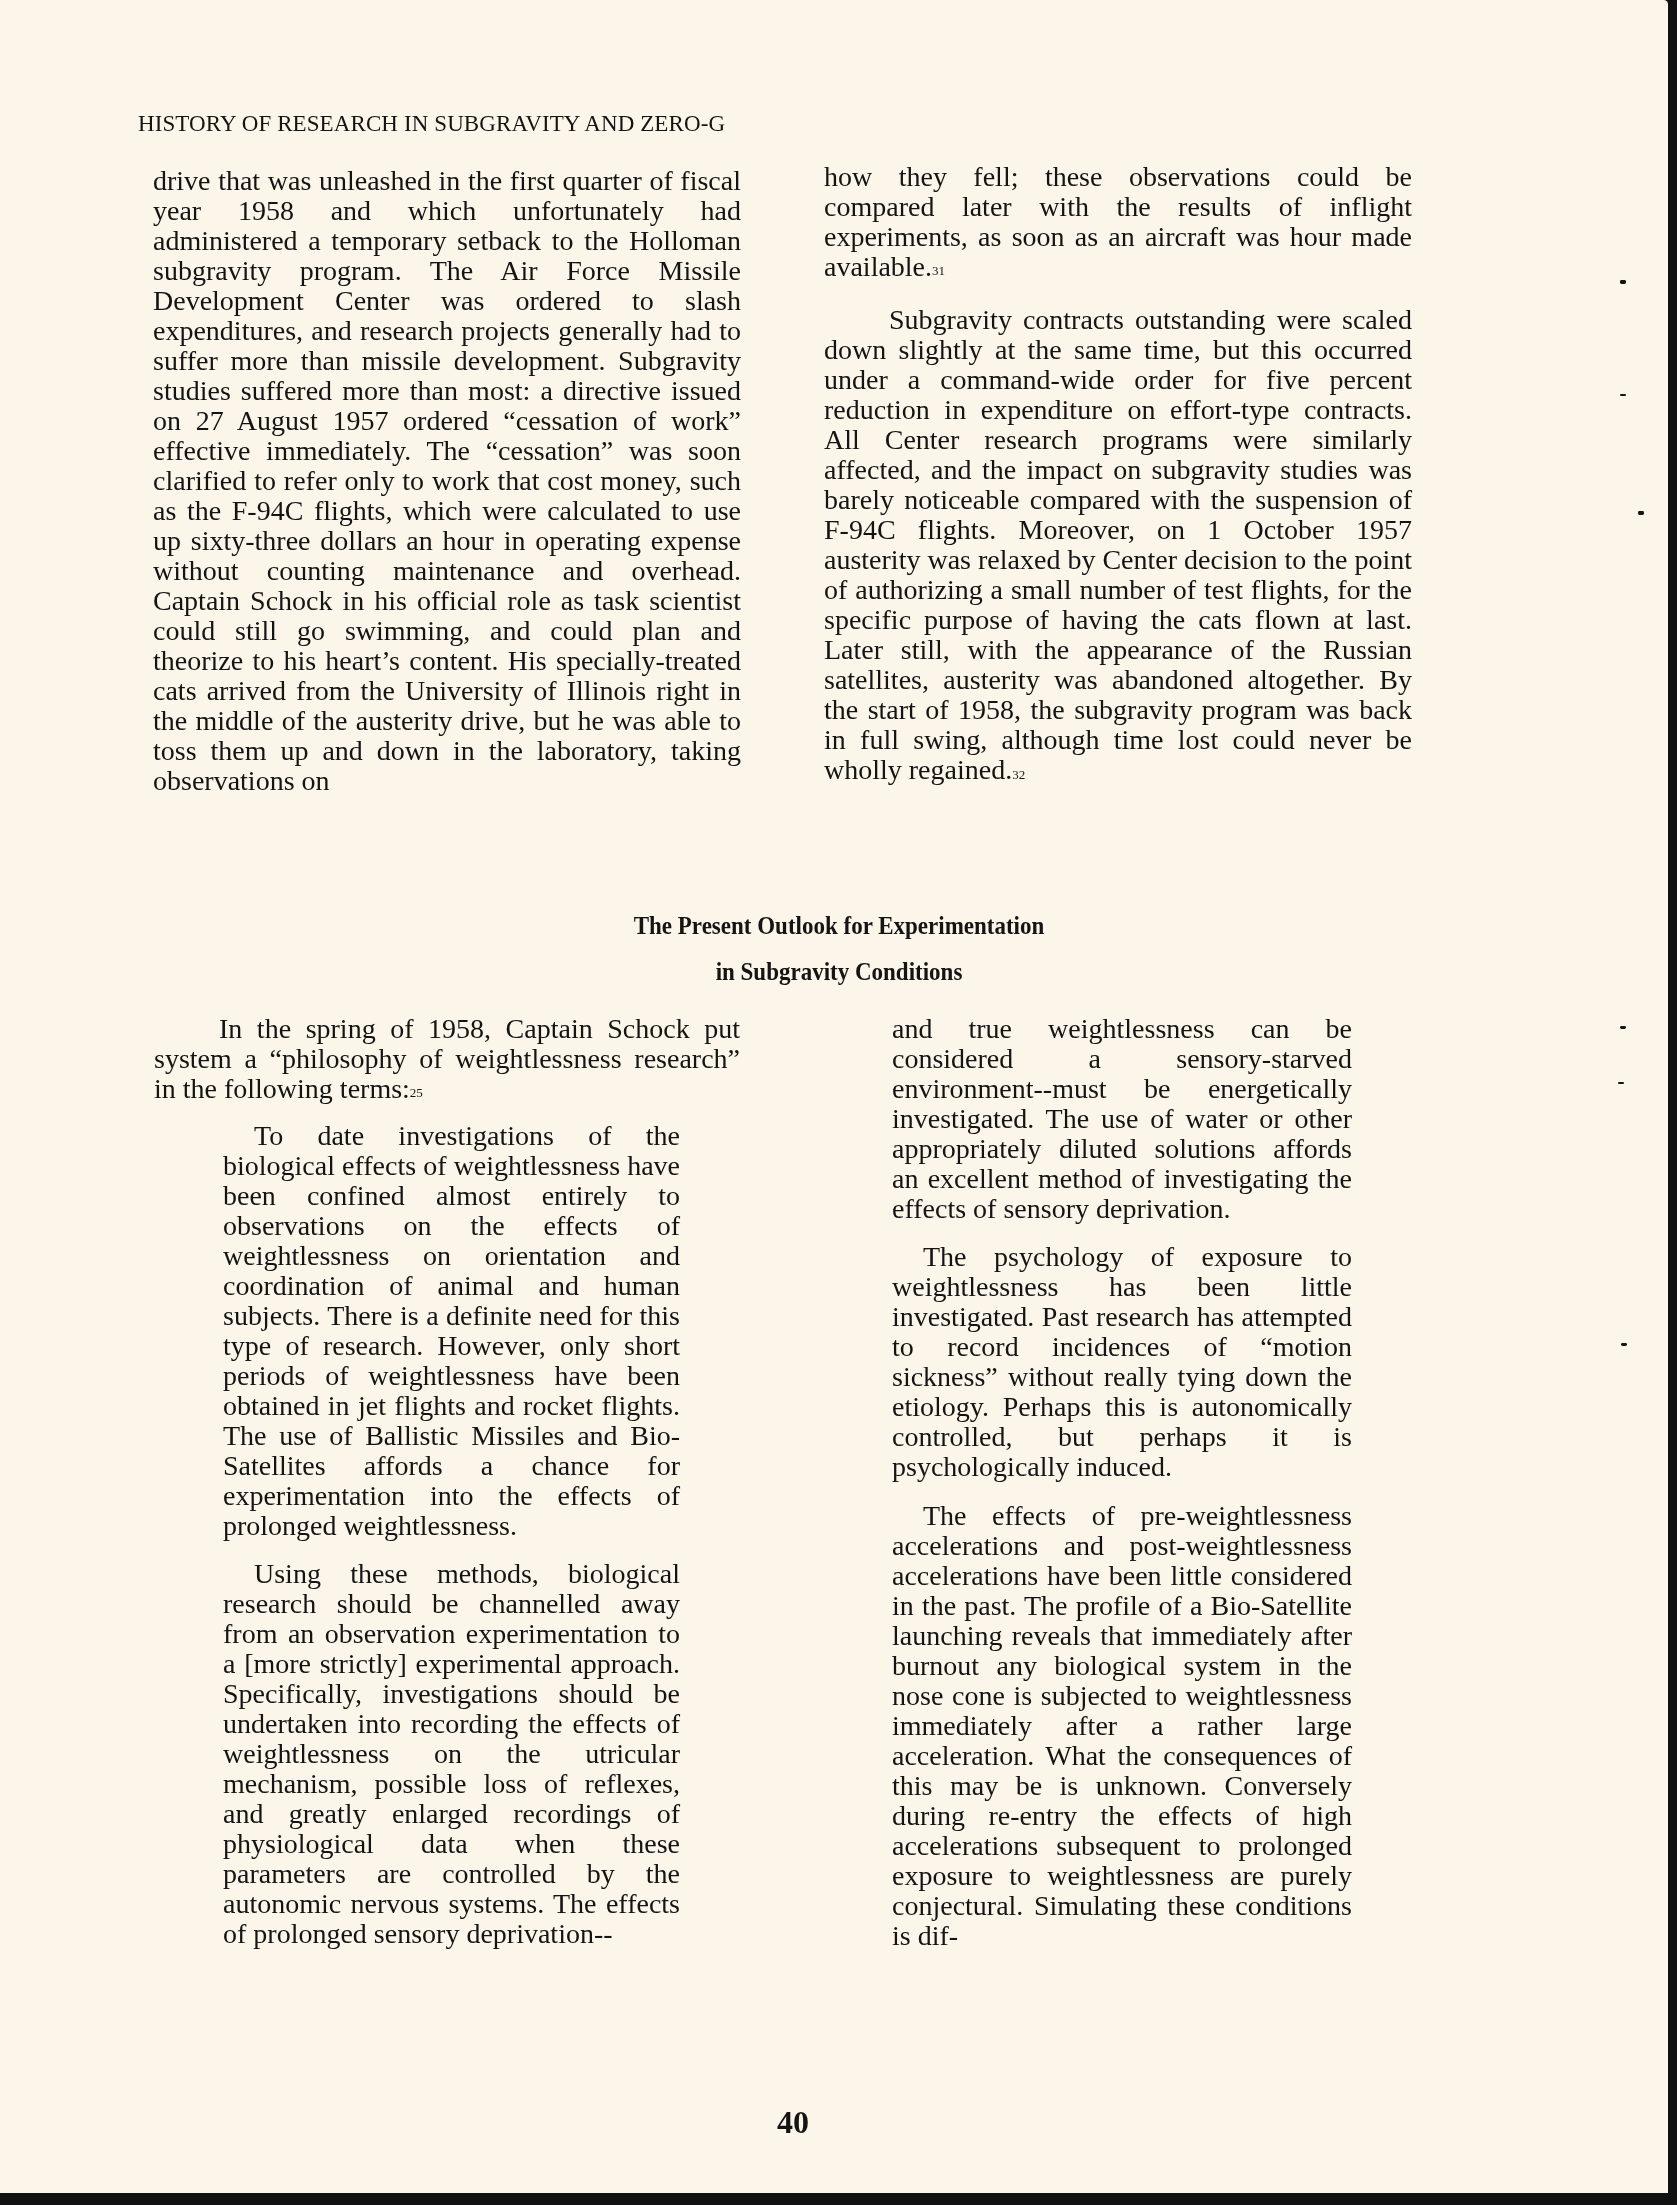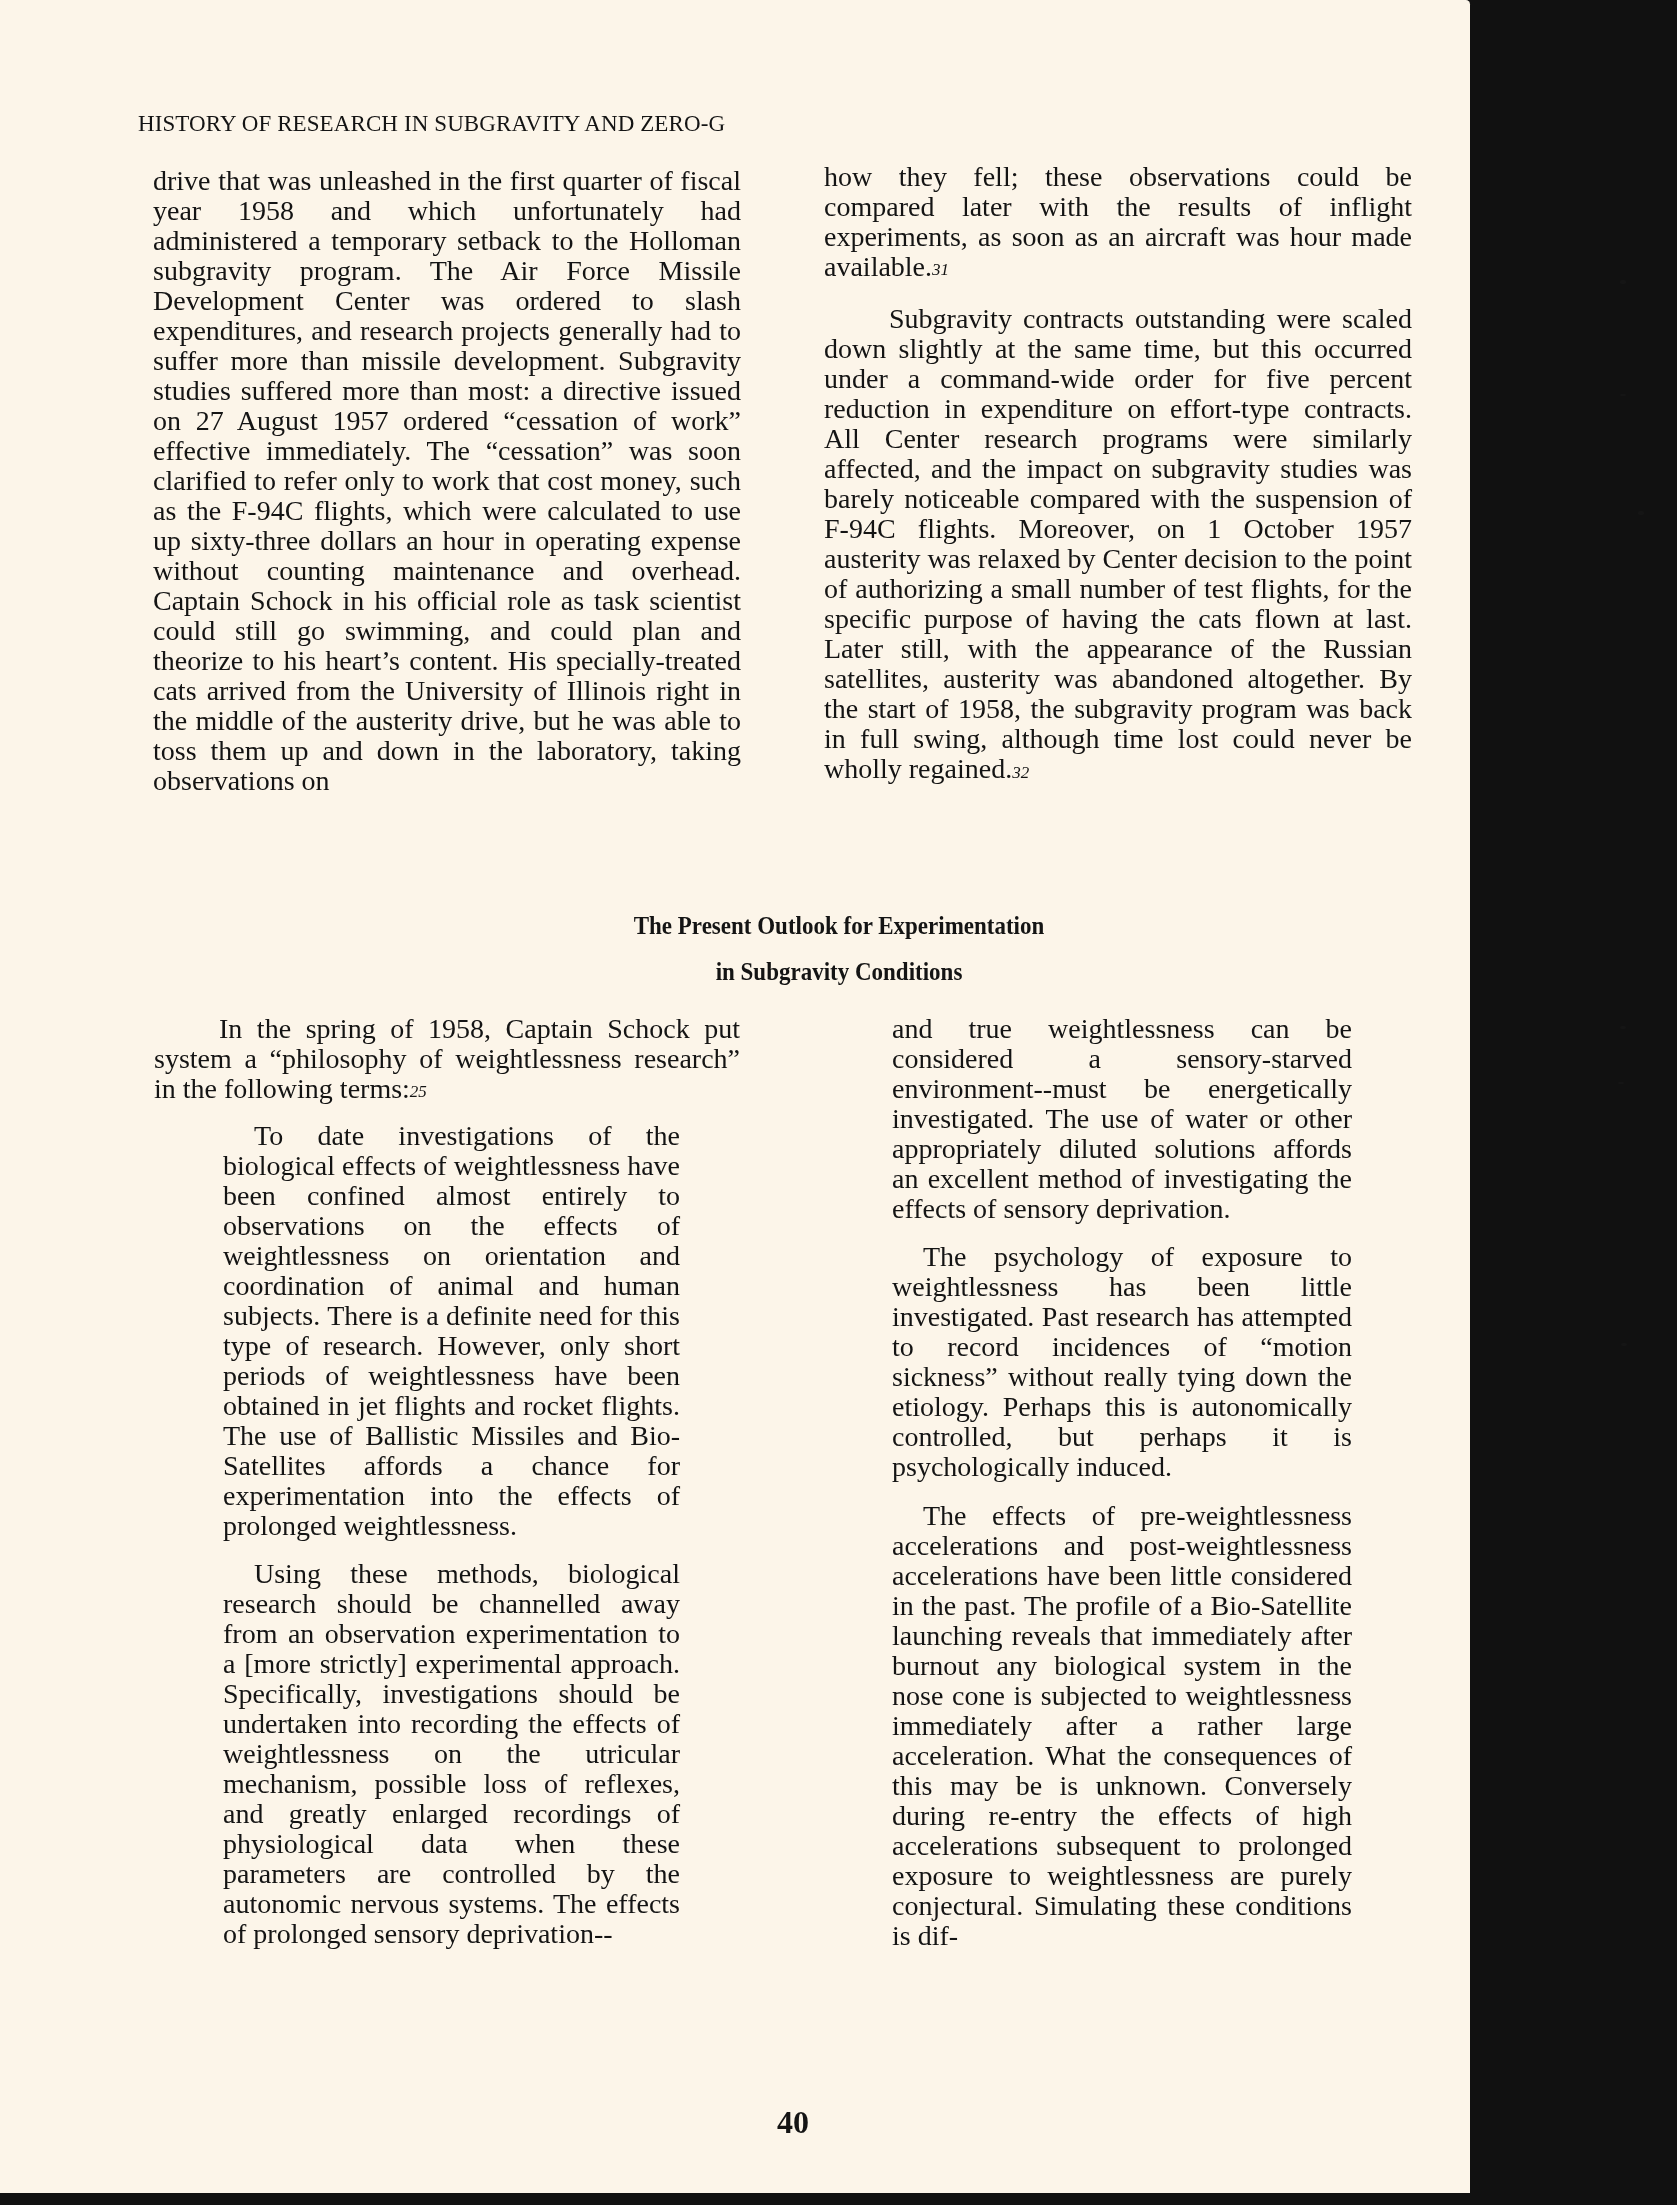--- a/index.html
+++ b/index.html
@@ -6,21 +6,21 @@
   body {
     width: 1678px; height: 2205px;
     background: #111;
     position: relative;
     overflow: hidden;
     font-family: "DejaVu Serif", "Liberation Serif", serif;
     color: #141414;
   }
   .page {
     position: absolute; left: 0; top: 0;
-    width: 1470px; height: 2193px;
+    width: 1668px; height: 2193px;
     background: #fcf5e9;
     border-top-right-radius: 4.2px;
   }
   .running-head {
     position: absolute; left: 138px; top: 111px;
     font-family: "Liberation Serif", serif;
     font-size: 23px; letter-spacing: 0.1px;
     white-space: nowrap;
   }
   .col {
@@ -28,21 +28,21 @@
     font-family: "Liberation Serif", serif;
     font-size: 28px;
     line-height: 30px;
     text-align: justify;
     hyphens: none;
   }
   .col p { margin: 8px; }
   .col p + p { margin-top: 18.3px; }
   .indent { text-indent: 65px; }
   .indent-sm { text-indent: 31px; }
-  sup.fn { font-size: 17px; vertical-align: 0; position: relative; top: -0.7px; font-style: italic; }
+  sup.fn { font-size: 13px; vertical-align: 0; position: relative; top: -0.7px; }
   .col .lastline-left { text-align-last: left; }
 
   #top-left  { left: 145px; top: 158px; width: 604px; }
   #top-right { left: 816px; top: 154px; width: 604px; }
 
   .section-heading {
     position: absolute; left: 0; width: 1678px;
     text-align: center;
     font-family: "Liberation Serif", serif;
     font-weight: bold;

